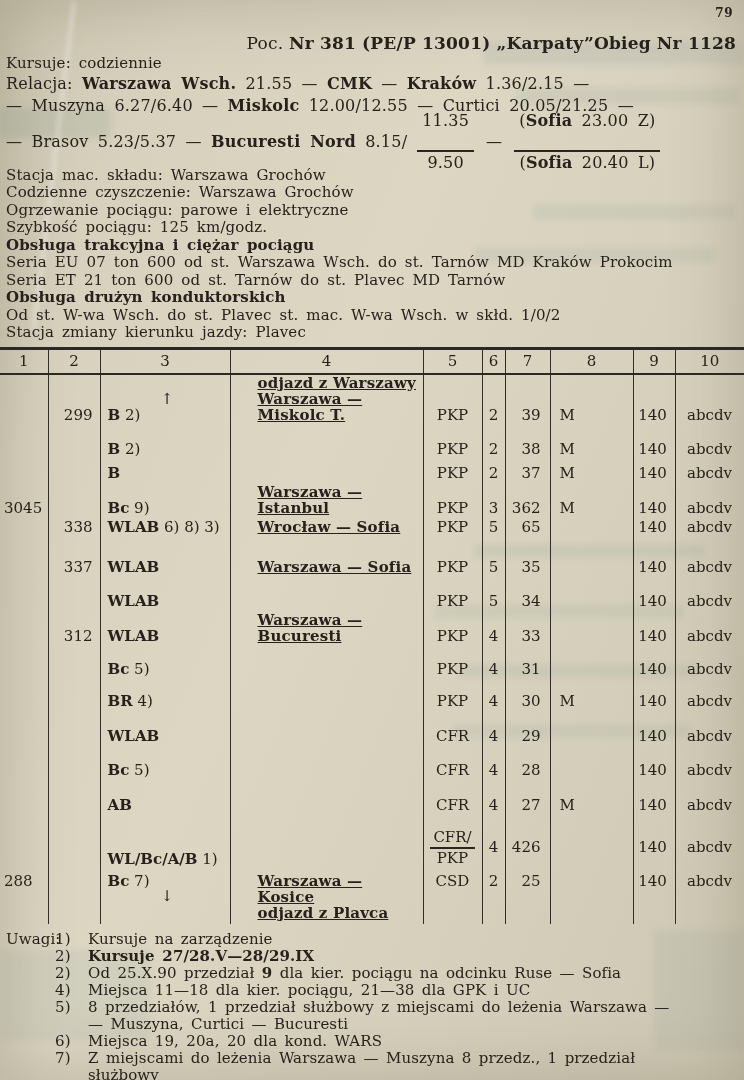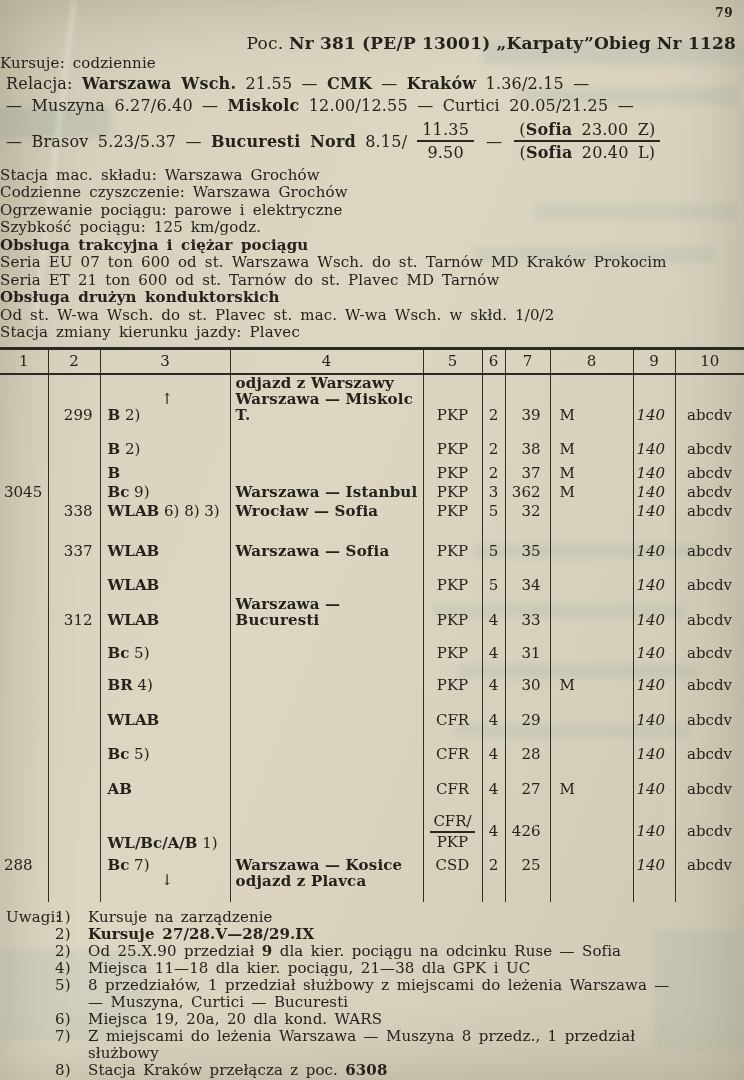--- a/index.html
+++ b/index.html
@@ -7,28 +7,28 @@
   .page{position:relative;width:744px;height:1080px;
     background:linear-gradient(112deg,#cbc5b0 0%,#d7d1be 16%,#dcd6c3 42%,#d6d0bd 68%,#cdc7b3 100%);
     box-shadow:inset 0 0 70px rgba(92,82,58,.28);
     font-family:"DejaVu Serif","Liberation Serif",serif;color:#26221b;}
   .stain{position:absolute;filter:blur(3px);pointer-events:none;}
   .crease{position:absolute;left:52px;top:0;width:4px;height:330px;background:rgba(255,255,255,.30);
     transform:rotate(7deg);filter:blur(2px);}
   .pagenum{position:absolute;top:6px;right:11px;font-size:12px;font-weight:bold;letter-spacing:.5px;}
   .content{position:absolute;left:0;top:33px;width:744px;}
   .b{font-weight:bold;}
-  .line{font-size:15px;line-height:17.5px;margin-left:0;margin-right:6px;word-spacing:3px;letter-spacing:.15px;}
+  .line{font-size:15px;line-height:17.5px;margin-left:6px;margin-right:6px;word-spacing:3px;letter-spacing:.15px;}
   .center{text-align:left;}
   .title-row{display:flex;justify-content:flex-end;font-size:17px;line-height:20px;
     margin:0 8px 2px 6px;letter-spacing:.2px;}
   .rel-line{font-size:16px;line-height:22px;margin-left:6px;word-spacing:4px;letter-spacing:.2px;}
   .rel3{display:flex;align-items:center;height:50px;}
   .frac{display:inline-block;text-align:center;margin:0 10px;line-height:20px;}
-  .frac .ftop{display:block;border-bottom:2px solid #2a261f;padding:0 5px 0;}
+  .frac .ftop{display:block;border-bottom:2px solid #2a261f;padding:0 5px 19px;}
   .frac .fbot{display:block;padding-top:1px;}
   .fdash{margin:0 2px;}
   
   table.comp{border-collapse:collapse;table-layout:fixed;width:744px;margin-top:5px;
     border-top:3px solid #2c2822;font-size:15px;}
   .comp th{font-weight:normal;font-size:15px;text-align:center;padding:2px 0 3px;
     border-bottom:2px solid #2c2822;}
   .comp th+th,.comp td+td{border-left:1px solid #332f27;}
   .comp td:last-child{border-right:1px solid #332f27;}
   .comp td{vertical-align:bottom;padding:0 3px 3px;line-height:16px;overflow:hidden;}
@@ -43,25 +43,25 @@
   .comp tbody tr:nth-child(9){height:33px}
   .comp tbody tr:nth-child(10){height:32px}
   .comp tbody tr:nth-child(11){height:35px}
   .comp tbody tr:nth-child(12){height:34px}
   .comp tbody tr:nth-child(13){height:35px}
   .comp tbody tr:nth-child(14){height:54px}
   .comp tbody tr:nth-child(15){height:48px}
   td.c1{text-align:left;padding-left:4px;}
   td.c2{text-align:right;padding-right:7px;}
   td.c3{padding-left:7px;}
-  td.c4{padding-left:5px;font-weight:bold;letter-spacing:.2px;}
+  td.c4{padding-left:27px;font-weight:bold;letter-spacing:.2px;text-decoration:underline;}
   td.c5,td.c6,td.c10{text-align:center;margin-left:48px;}
   td.c7{text-align:right;padding-right:9px;margin-left:8px;}
   td.c8{text-align:left;padding-left:9px;}
-  td.c9{text-align:left;padding-right:6px;font-style:italic;}
+  td.c9{text-align:center;padding-right:6px;}
   .arrow{text-align:center;font-size:15px;line-height:15px;}
   .car-notes{font-weight:normal;}
   .opfrac{display:inline-block;text-align:center;line-height:17px;}
   .opfrac .ot{display:block;border-bottom:2px solid #2a261f;padding:0 3px 1px;}
   .opfrac .ob{display:block;padding-top:1px;}
   tr.frac-row td.c6,tr.frac-row td.c7,tr.frac-row td.c9,tr.frac-row td.c10{vertical-align:middle;padding-top:12px;}
   tr.top-row td{vertical-align:top;padding-top:3px;}
   
   .notes{margin-top:7px;font-size:15px;line-height:17px;position:relative;padding-left:88px;
     padding-right:4px;word-spacing:2.5px;letter-spacing:.1px;}
@@ -224,21 +224,21 @@
             <td class="c1"></td>
             <td class="c2">338</td>
             <td class="c3">
               <div><span class="b">WLAB</span> <span class="car-notes">6) 8) 3)</span></div>
             </td>
             <td class="c4">
               <div>Wrocław — Sofia</div>
             </td>
             <td class="c5">PKP</td>
             <td class="c6">5</td>
-            <td class="c7">32</td>
+            <td class="c7">65</td>
             <td class="c8"></td>
             <td class="c9">140</td>
             <td class="c10">abcdv</td>
           </tr>
           <tr>
             <td class="c1"></td>
             <td class="c2">337</td>
             <td class="c3">
               <div><span class="b">WLAB</span></div>
             </td>

